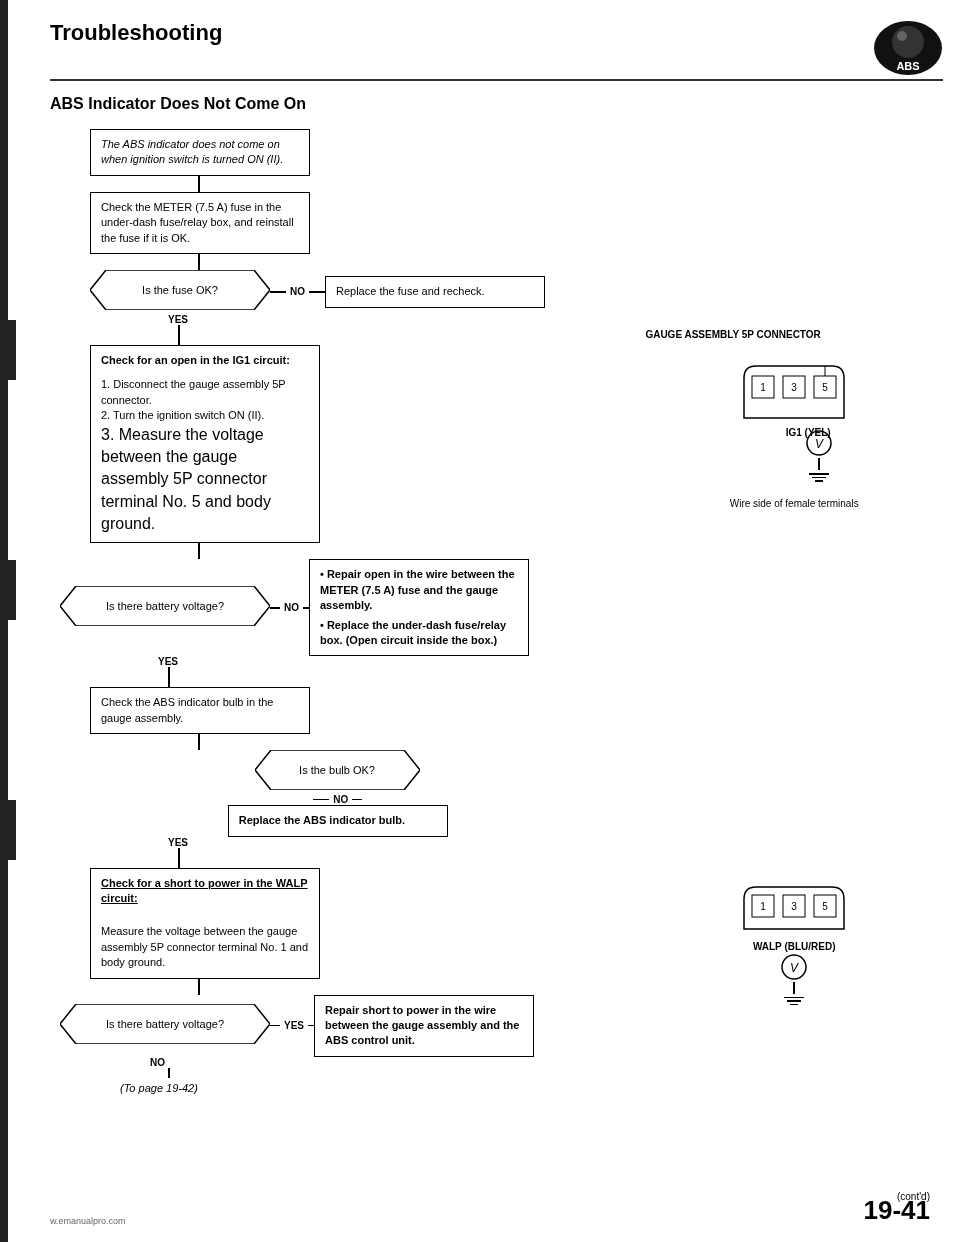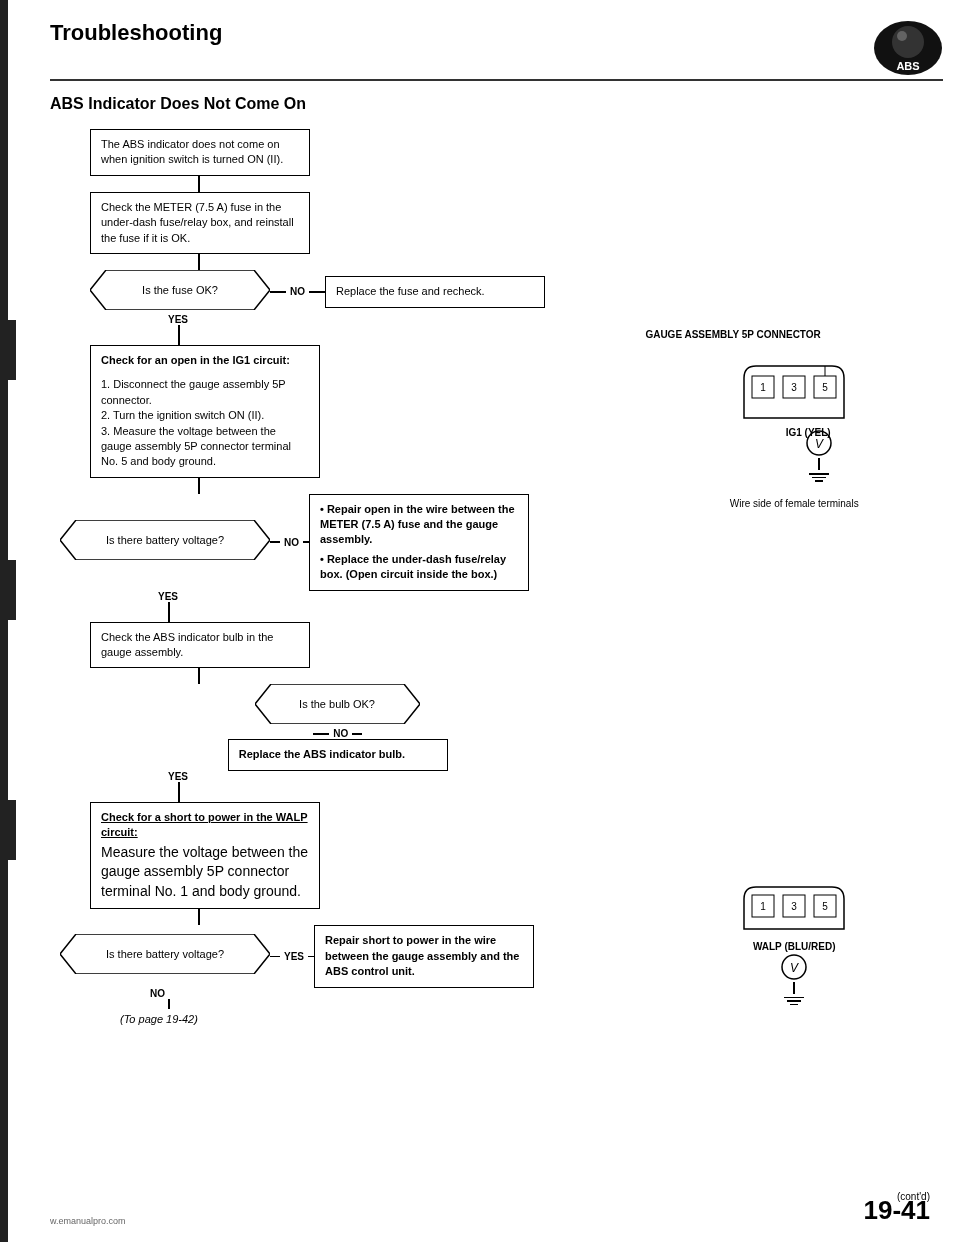--- a/index.html
+++ b/index.html
@@ -212,21 +212,21 @@
   </div>
 
   <hr class="header-divider">
 
   <h2 class="section-title">ABS Indicator Does Not Come On</h2>
 
   <div class="flowchart-area">
 
     <div class="flowchart-left">
 
-      <div style="margin-left: 40px; width: 220px;">
+      <div style="margin-left: 40px; width: 220px; font-style: italic;">
         <div class="flow-box flow-box-wide">
           <span>The ABS indicator does not come on when ignition switch is turned ON (II).</span>
         </div>
       </div>
 
       <div style="margin-left: 148px; width:1.5px; height:16px; background:#000;"></div>
 
       <div style="margin-left: 40px; width: 220px;">
         <div class="flow-box flow-box-wide">
           <span>Check the METER (7.5 A) fuse in the under-dash fuse/relay box, and reinstall the fuse if it is OK.</span>
@@ -259,21 +259,21 @@
       <div style="margin-left: 118px; font-size:10px; font-weight:bold;">
         <span>YES</span>
       </div>
       <div style="margin-left: 128px; width:1.5px; height:20px; background:#000;"></div>
 
       <div style="margin-left: 40px; width: 230px;">
         <div class="flow-box" style="width:230px;">
           <div style="font-weight:bold; font-size:11px;">Check for an open in the IG1 circuit:</div>
           <div style="font-size:11px; margin-top:9px;">1.  Disconnect the gauge assembly 5P connector.</div>
           <div style="font-size:11px;">2.  Turn the ignition switch ON (II).</div>
-          <div style="font-size:11px;">3.  Measure the voltage between the gauge assembly 5P connector terminal No. 5 and body ground.</div>
+          <div style="font-size:16px;">3.  Measure the voltage between the gauge assembly 5P connector terminal No. 5 and body ground.</div>
         </div>
       </div>
 
       <div style="margin-left: 148px; width:1.5px; height:16px; background:#000;"></div>
 
       <div class="row" style="align-items:center;">
         <div style="width:10px;"></div>
         <div style="position:relative; display:inline-block;">
           <svg width="210" height="40" viewBox="0 0 210 40">
             <polygon points="16,0 194,0 210,20 194,40 16,40 0,20" fill="white" stroke="black" stroke-width="1.5"></polygon>
@@ -327,21 +327,21 @@
       </div>
 
       <div style="margin-left: 118px; font-size:10px; font-weight:bold;">
         <span>YES</span>
       </div>
       <div style="margin-left: 128px; width:1.5px; height:20px; background:#000;"></div>
 
       <div style="margin-left: 40px; width: 230px;">
         <div class="flow-box" style="width:230px;">
           <div style="font-weight:bold; font-size:11px;text-decoration:underline;">Check for a short to power in the WALP circuit:</div>
-          <div style="font-size:14px; margin-top:2px;">Measure the voltage between the gauge assembly 5P connector terminal No. 1 and body ground.</div>
+          <div style="font-size:11px; margin-top:18px;">Measure the voltage between the gauge assembly 5P connector terminal No. 1 and body ground.</div>
         </div>
       </div>
 
       <div style="margin-left: 148px; width:1.5px; height:16px; background:#000;"></div>
 
       <div class="row" style="align-items:center;">
         <div style="width:10px;"></div>
         <div style="position:relative; display:inline-block;">
           <svg width="210" height="40" viewBox="0 0 210 40">
             <polygon points="16,0 194,0 210,20 194,40 16,40 0,20" fill="white" stroke="black" stroke-width="1.5"></polygon>

